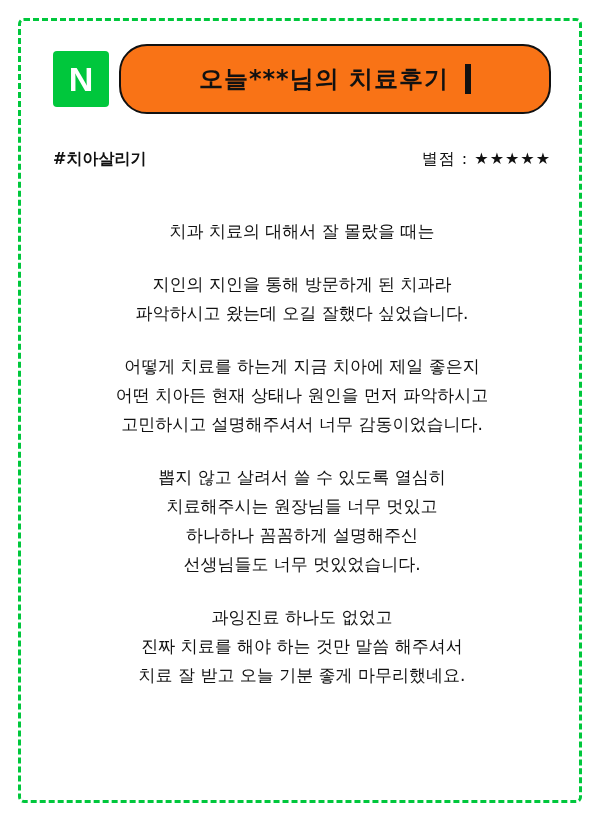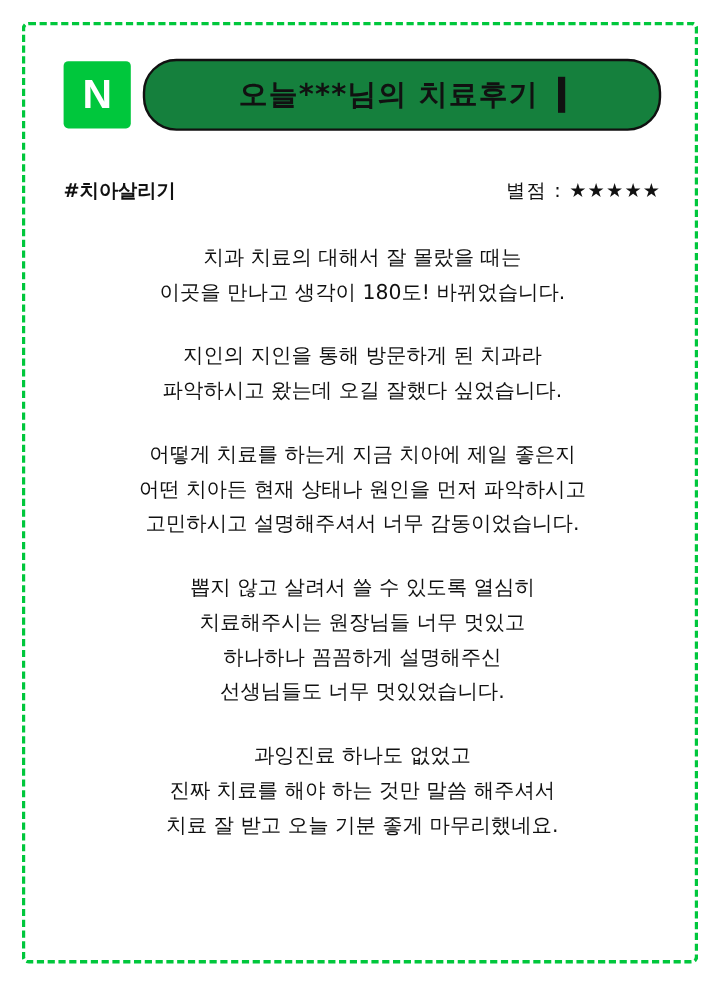--- a/index.html
+++ b/index.html
@@ -50,24 +50,24 @@
     color: #ffffff;
     font-size: 34px;
     font-weight: bold;
     font-family: "Liberation Sans", sans-serif;
     line-height: 1;
   }
 
   .title-pill {
     margin-left: 10px;
     flex: 1 1 auto;
-    height: 60px;
+    height: 70px;
     border: 2px solid #111111;
     border-radius: 28px;
-    background: #15803d;
+    background: #f97316;
     display: flex;
     align-items: center;
     justify-content: center;
     position: relative;
     box-sizing: border-box;
   }
   .title-pill .title-text {
     font-size: 24px;
     font-weight: bold;
     color: #111111;
@@ -112,21 +112,21 @@
     left: 32px;
     top: 180px;
     width: 498px;
     text-align: center;
     font-size: 17px;
     line-height: 29px;
     color: #111111;
     font-family: "DejaVu Sans", sans-serif;
   }
   .para {
-    margin: 0 0 24px 0;
+    margin: 16px 0 24px 0;
   }
   .para:last-child {
     margin-bottom: 0;
   }
   .line {
     display: block;
     white-space: nowrap;
   }
 </style>
 </head>
@@ -145,21 +145,20 @@
   </div>
 
   <div class="meta-row">
     <span class="hashtag">#치아살리기</span>
     <span class="rating">별점 : ★★★★★</span>
   </div>
 
   <div class="body-text">
     <p class="para">
       <span class="line">치과 치료의 대해서 잘 몰랐을 때는</span>
-      <span class="line">이곳을 만나고 생각이 180도! 바뀌었습니다.</span>
     </p>
     <p class="para">
       <span class="line">지인의 지인을 통해 방문하게 된 치과라</span>
       <span class="line">파악하시고 왔는데 오길 잘했다 싶었습니다.</span>
     </p>
     <p class="para">
       <span class="line">어떻게 치료를 하는게 지금 치아에 제일 좋은지</span>
       <span class="line">어떤 치아든 현재 상태나 원인을 먼저 파악하시고</span>
       <span class="line">고민하시고 설명해주셔서 너무 감동이었습니다.</span>
     </p>

